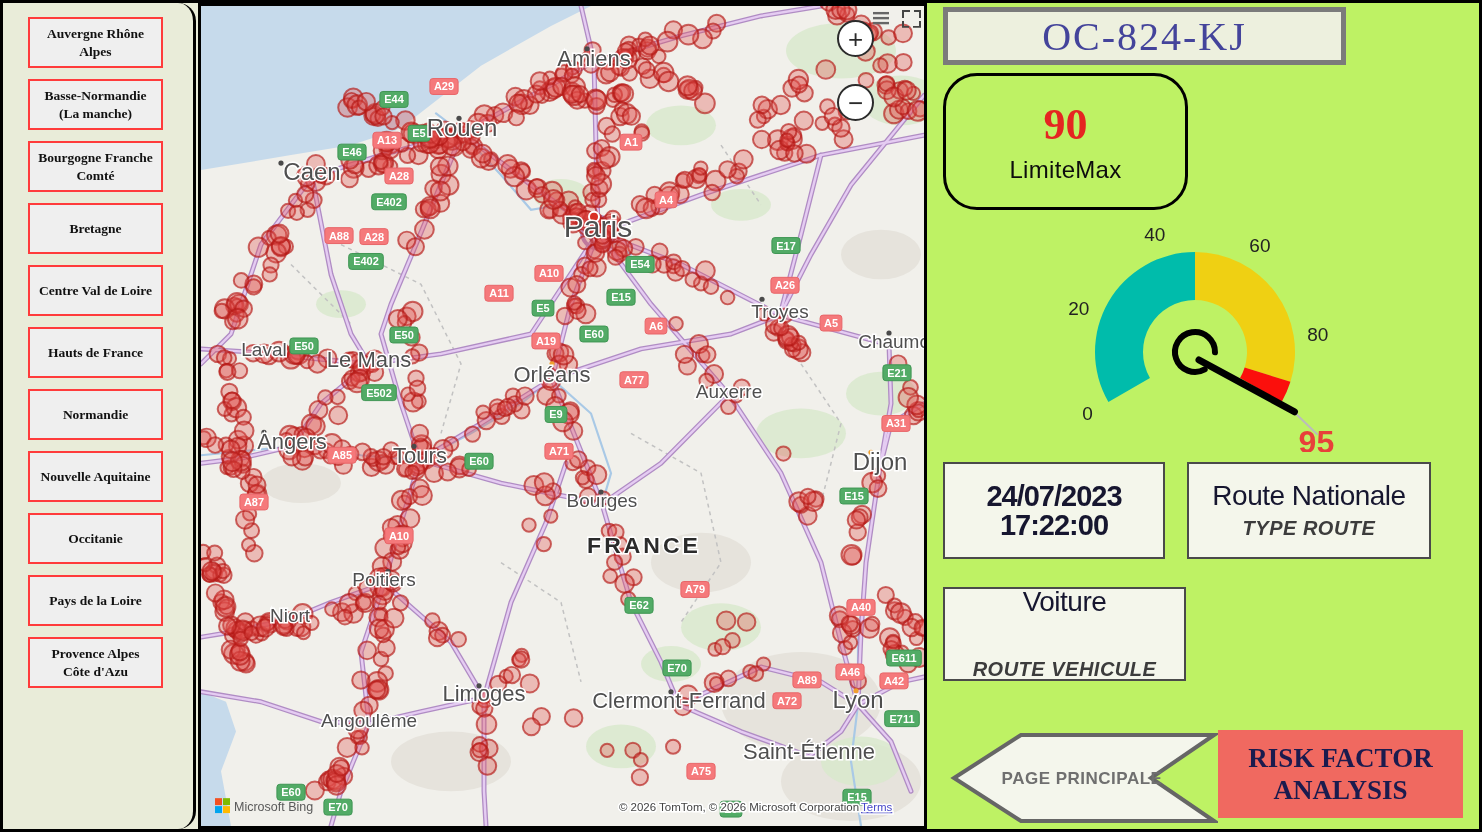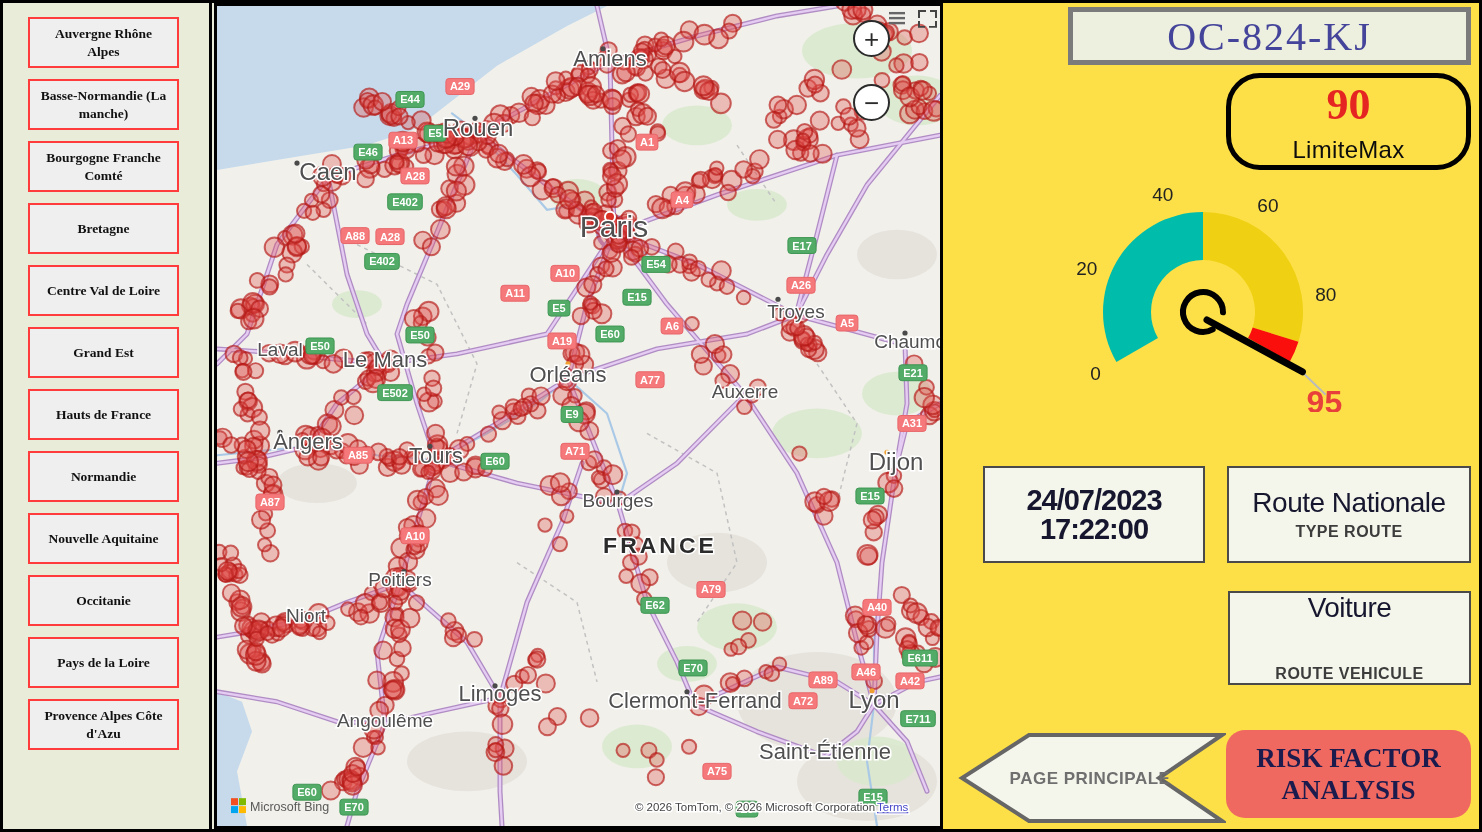--- a/index.html
+++ b/index.html
@@ -1,67 +1,66 @@
 <!DOCTYPE html>
 <html><head>
 <meta charset="utf-8">
 <style>
   * { margin:0; padding:0; box-sizing:border-box; }
   html,body { width:1482px; height:832px; font-family:"Liberation Sans", sans-serif; }
   .page { width:1482px; height:832px; background:#e9ecd9; border:3px solid #000; display:flex; overflow:hidden; }
 
   
-  .sidebar { width:225px; height:100%; border-right:3px solid #000; padding:14px 30px 8px 25px; background:#e9ecd9; }
+  .sidebar { width:225px; height:100%; border-right:3px solid #000; padding:14px 30px 8px 25px; background:#e9ecd9;border-radius:18px; }
   .region-btn { min-height:51px; margin-bottom:11px; background:#efefef; border:2px solid #ff3b3b;
     display:flex; align-items:center; justify-content:center; text-align:center;
     font-family:"Liberation Serif", serif; font-weight:bold; font-size:13.5px; color:#111; line-height:1.3; padding:2px 8px; cursor:pointer; }
 
   
   .map-wrap { width:729px; height:826px; border:3px solid #000; margin-left:2px; position:relative; background:#f1f0eb; flex:none; }
   .map-wrap svg.mapsvg { display:block; }
   .zoom-btn { position:absolute; width:37px; height:37px; border-radius:50%; background:#fff; border:2px solid #2b2b2b;
     display:flex; align-items:center; justify-content:center; font-size:26px; color:#2b2b2b; cursor:pointer; user-select:none; line-height:1; }
   .zoom-in  { left:636px; top:14px; }
   .zoom-out { left:636px; top:78px; }
 
   
-  .panel { flex:1; display:flex; flex-direction:column; align-items:flex-end; padding:4px 8px; background:#fde047; }
+  .panel { flex:1; display:flex; flex-direction:column; align-items:flex-start; padding:4px 16px; background:#bef264; }
   .title-box { width:403px; height:58px; border:5px solid #7b7b7b; background:#edf0de; display:flex; align-items:center; justify-content:center; }
   .title-box span { font-family:"Liberation Serif", serif; font-size:40px; color:#44449b; letter-spacing:2px; }
-  .limit-card { width:245px; height:97px; margin-top:8px; border:5px solid #000000; border-radius:34px;
+  .limit-card { width:245px; height:137px; margin-top:8px; border:3px solid #000000; border-radius:34px;
     display:flex; flex-direction:column; align-items:center; justify-content:center; }
   .limit-value { font-family:"Liberation Serif", serif; font-weight:bold; font-size:44px; color:#e52521; }
   .limit-label { font-weight:normal; font-size:24px; color:#0d0d0d; margin-top:6px; letter-spacing:0.3px; }
   .gauge-svg { margin-top:2px; }
   .cards-row { display:flex; gap:22px; margin-top:10px; }
-  .info-card { background:#f4f6eb; border:2px solid #4a4a4a; display:flex; flex-direction:column; align-items:center; justify-content:center;margin-top:44px; }
+  .info-card { background:#f4f6eb; border:2px solid #4a4a4a; display:flex; flex-direction:column; align-items:center; justify-content:center; }
   .date-card { width:222px; height:97px; }
   .route-card { width:244px; height:97px; }
   .vehicle-card { width:243px; height:94px; margin-top:28px;gap:36px; }
   .big-val { font-weight:normal; font-size:28px; color:#16162f; letter-spacing:-0.5px; line-height:1.05; }
-  .sub-label { font-weight:bold; font-size:16px; color:#3c3c3c; letter-spacing:0.5px; margin-top:6px; }
+  .sub-label { font-weight:bold; font-size:20px; color:#3c3c3c; letter-spacing:0.5px; margin-top:6px;font-style:italic; }
   .date-line { font-weight:bold; font-size:29px; color:#16162f; letter-spacing:-1px; line-height:1.0; }
   .bottom-row { margin-top:auto; width:100%; display:flex; align-items:flex-start; padding-left:3px; }
   .nav-arrow { position:relative; width:272px; height:95px; cursor:pointer; flex:none; }
   .nav-arrow text { font-family:"Liberation Sans", sans-serif; }
   .banner { flex:1; height:88px; background:#f06960; display:flex; align-items:center; justify-content:center; text-align:center;
-    font-family:"Liberation Serif", serif; font-weight:bold; font-size:27px; color:#1b1b4e; line-height:1.2; padding:0 14px;border-radius:19px; }
+    font-family:"Liberation Serif", serif; font-weight:bold; font-size:27px; color:#1b1b4e; line-height:1.2; padding:0 14px; }
 </style>
 </head>
 <body>
 
 <div class="page">
 
   <aside class="sidebar" id="sidebar">
       <div class="region-btn">Auvergne Rhône Alpes</div>
       <div class="region-btn">Basse-Normandie (La manche)</div>
       <div class="region-btn">Bourgogne Franche Comté</div>
       <div class="region-btn">Bretagne</div>
       <div class="region-btn">Centre Val de Loire</div>
-      <div class="region-btn">Grand Est</div>
       <div class="region-btn">Hauts de France</div>
       <div class="region-btn">Normandie</div>
       <div class="region-btn">Nouvelle Aquitaine</div>
       <div class="region-btn">Occitanie</div>
       <div class="region-btn">Pays de la Loire</div>
       <div class="region-btn">Provence Alpes Côte d'Azu</div>
     </aside>
 
   <div class="map-wrap">
     <svg class="mapsvg" id="map-svg" width="723" height="820" viewBox="0 0 723 825" preserveAspectRatio="none">

